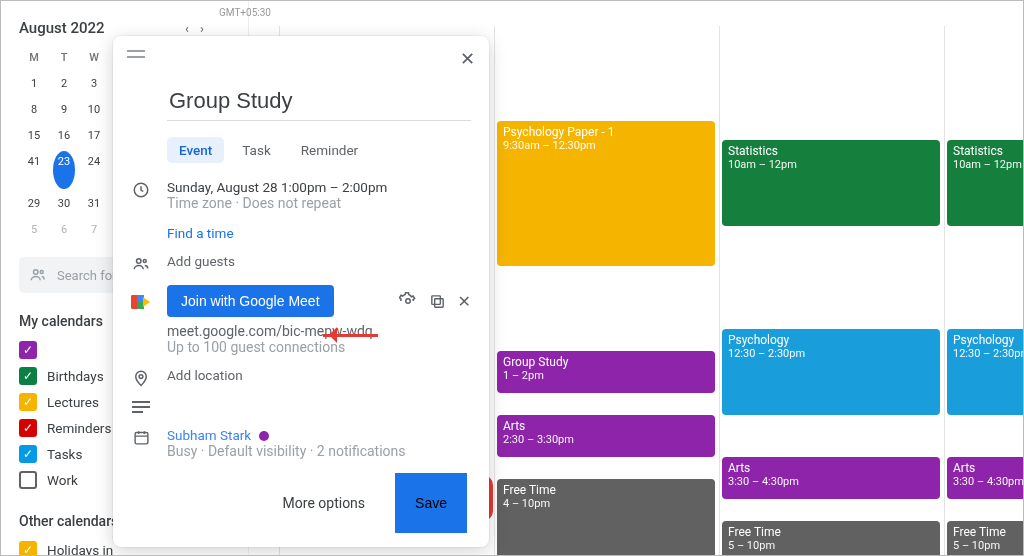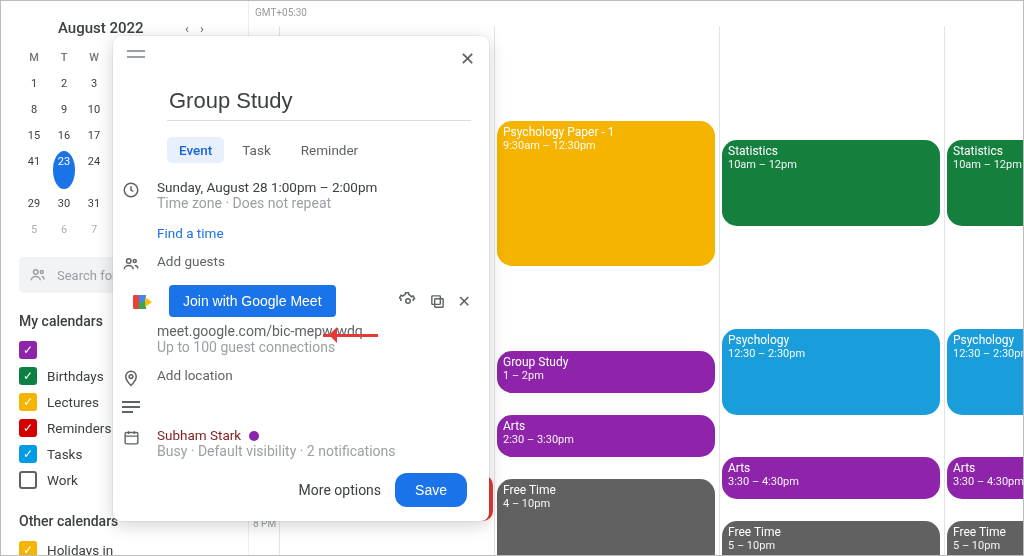--- a/index.html
+++ b/index.html
@@ -22,21 +22,20 @@
     width: 248px;
     height: 100%;
     padding: 18px 10px 0 18px;
     border-right: 1px solid #eee;
   }
   .month-header {
     display: flex;
     align-items: center;
     justify-content: space-between;
     padding-right: 30px;
-    margin-left: 39px;
   }
   .month-title { font-size: 15px; color: #3c4043; font-weight: 500; }
   .chev { color:#5f6368; padding:4px; cursor:pointer; }
   .mini-cal { width: 210px; margin-top: 8px; }
   .mini-cal .dow, .mini-cal .wk { display: flex; }
   .mini-cal .cell {
     width: 30px; height: 26px; line-height:26px;
     text-align: center; font-size: 11px; color:#3c4043;
   }
   .mini-cal .dow .cell { color:#70757a; font-weight:500; }
@@ -54,31 +53,31 @@
   .cal-item { display:flex; align-items:center; gap:10px; height:26px; font-size:13.5px; color:#3c4043;}
   .cal-item .chk {
     width:18px; height:18px; border-radius:3px; border:2px solid; display:flex; align-items:center; justify-content:center; color:#fff; font-size:12px;
   }
   .cal-item .chk.on::after{content:"✓";}
   .cal-item .chk.off{background:#fff !important;}
   
   .main {
     position:absolute; left:248px; top:0; right:0; height:100%;
   }
-  .tz { position:absolute; top:6px; left:-30px; font-size:10px; color:#999;margin-left:36px;}
+  .tz { position:absolute; top:6px; left:-30px; font-size:10px; color:#999;}
   .grid {
     position:absolute; left:30px; top:25px; right:0; bottom:0;
     display:flex;
   }
   .col {
     flex:0 0 225px; border-left:1px solid #e3e3e3; position:relative;
   }
   .hour-label { position:absolute; left:-28px; font-size:10px; color:#9aa0a6; transform:translateY(-6px);}
   .event {
-    position:absolute; left:2px; right:4px; border-radius:15px; color:#fff; padding:4px 6px; font-size:12px; overflow:hidden;
+    position:absolute; left:2px; right:4px; border-radius:4px; color:#fff; padding:4px 6px; font-size:12px; overflow:hidden;
   }
   .event .t { font-size:11px; opacity:0.95;}
   .amber{background:#f5b400;} .red{background:#15803d;} .blue{background:#1a9edb;}
   .purple{background:#8e24aa;} .gray{background:#616161;}
   
   .popover {
     position:absolute; left:112px; top:35px; width:376px;
     background:#fff; border-radius:8px;
     box-shadow: 0 4px 18px rgba(0,0,0,0.18), 0 0 0 1px rgba(0,0,0,0.04);
     padding:12px 0 14px 0;
@@ -88,38 +87,38 @@
   .pv-close{font-size:18px; color:#5f6368; cursor:pointer;}
   .drag{color:#9aa0a6;}
   .pv-title-wrap{ padding:18px 18px 4px 54px; }
   .pv-title{
     font-size:22px; color:#3c4043; width:100%; border:0; outline:0;
     border-bottom:1px solid #dadce0; padding-bottom:6px; background:transparent;
   }
   .pv-tabs{ display:flex; gap:6px; padding:12px 0 10px 54px;}
   .pv-tab{ padding:5px 12px; border-radius:5px; font-size:13.5px; color:#5f6368; cursor:pointer;}
   .pv-tab.active{ background:#e8f0fe; color:#1967d2; font-weight:500;}
-  .pv-row{ display:flex; align-items:flex-start; gap:16px; padding:6px 18px 6px 8px;}
+  .pv-row{ display:flex; align-items:flex-start; gap:16px; padding:6px 18px 6px 18px;}
   .pv-row .ic{ width:20px; display:flex; justify-content:center; padding-top:2px; color:#5f6368;}
   .pv-row .body{ flex:1; font-size:13.5px; color:#5f6368;}
   .pv-link{ color:#1a73e8; cursor:pointer;}
   .small{ font-size:14px; color:#9aa0a6;}
   .meet-btn{
     background:#1a73e8; color:#fff; border:0; border-radius:4px; padding:8px 14px;
     font-size:14px; cursor:pointer;
   }
   .meet-actions{ display:flex; align-items:center; gap:12px; color:#5f6368;}
   .footer{
-    display:flex; justify-content:flex-end; align-items:center; gap:14px;
+    display:flex; justify-content:flex-end; align-items:center; gap:30px;
     padding:8px 22px 0 0;
   }
   .more-opt{ color:#3c4043; font-size:14px; cursor:pointer;}
   .save-btn{
-    background:#1a73e8; color:#ffffff; border:0; border-radius:12px;
-    padding:9px 20px; font-size:14px; font-weight:500; cursor:pointer;
+    background:#1a73e8; color:#000000; border:0; border-radius:0;
+    padding:22px 20px; font-size:14px; font-weight:500; cursor:pointer;
   }
   .save-highlight{
     position:absolute; border:4px solid #e53935; border-radius:10px; pointer-events:none;
   }
   
   .arrow-annot{
     position:absolute; width:70px; height:20px; z-index:60;
   }
   .arrow-annot::before{
     content:""; position:absolute; left:0; top:9px; width:55px; height:3px; background:#e53935;
@@ -364,21 +363,21 @@
       <svg width="18" height="18" viewBox="0 0 24 24" fill="none" stroke="#5f6368" stroke-width="2">
           <circle cx="9" cy="8" r="3"></circle>
           <path d="M3 19c0-3 3-5 6-5s6 2 6 5"></path>
           <circle cx="17" cy="8" r="2"></circle>
           <path d="M21 18c0-2-1-4-4-4"></path>
         </svg>
     </span>
     <div class="body">Add guests</div>
   </div>
 
-  <div class="pv-row" style="align-items:center;margin-left:12px;">
+  <div class="pv-row" style="align-items:center;">
     <span class="ic">
       <span class="meet-ico">
           <span class="b1"></span>
           <span class="b2"></span>
           <span class="b3"></span>
           <span class="tri"></span>
         </span>
     </span>
     <div class="body" style="display:flex;align-items:center;justify-content:space-between;">
       <button class="meet-btn">Join with Google Meet</button>
@@ -428,21 +427,21 @@
   </div>
 
   <div class="pv-row">
     <span class="ic">
       <svg width="17" height="17" viewBox="0 0 24 24" fill="none" stroke="#5f6368" stroke-width="2">
           <rect x="3" y="5" width="18" height="16" rx="2"></rect>
           <path d="M3 10h18M8 3v4M16 3v4"></path>
         </svg>
     </span>
     <div class="body">
-      <span style="color:#7f1d1d;">Subham Stark</span>
+      <span style="color:#3b82f6;">Subham Stark</span>
       <span class="status-dot"></span>
       <div class="small">Busy · Default visibility · 2 notifications</div>
     </div>
   </div>
 
   <div class="footer">
     <span class="more-opt">More options</span>
     <button class="save-btn">Save</button>
   </div>
 </div>

